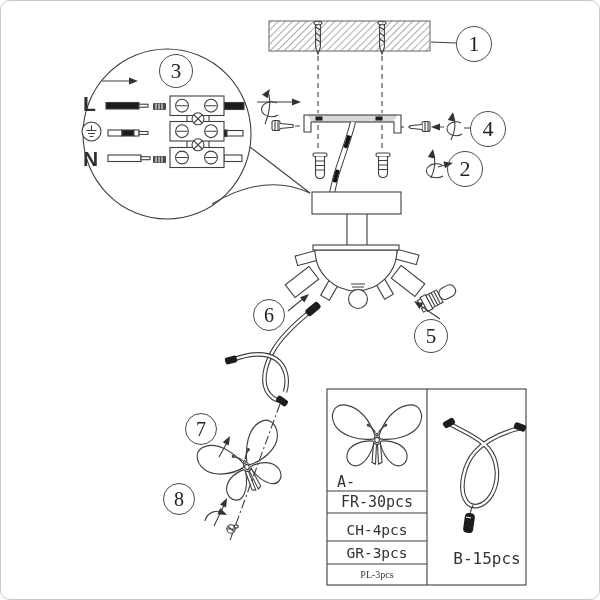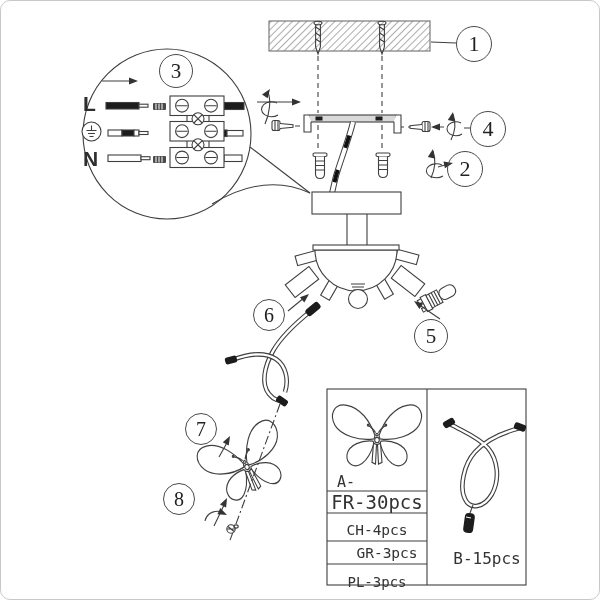--- a/index.html
+++ b/index.html
@@ -301,19 +301,19 @@
 <div class="txt step-circle" style="left:469px;top:110px;width:34px;height:34px;font-size:22px;">4</div>
 <div class="txt step-circle" style="left:413px;top:318px;width:32px;height:32px;font-size:21px;">5</div>
 <div class="txt step-circle" style="left:252px;top:298px;width:30px;height:30px;font-size:20px;">6</div>
 <div class="txt step-circle" style="left:184px;top:412px;width:30px;height:30px;font-size:20px;">7</div>
 <div class="txt step-circle" style="left:162px;top:482px;width:30px;height:30px;font-size:20px;">8</div>
 
 <div class="txt wire-label" style="left:82px;top:91px;">L</div>
 <div class="txt wire-label" style="left:82px;top:146px;">N</div>
 
 <div class="txt mono" style="left:336px;top:472px;font-size:15px;">A-</div>
-<div class="txt mono cellc" style="left:327px;top:491px;width:98px;height:20px;font-size:19px;">FR-30pcs</div>
+<div class="txt mono cellc" style="left:327px;top:491px;width:98px;height:20px;font-size:15px;">FR-30pcs</div>
 <div class="txt mono cellc" style="left:327px;top:513px;width:98px;height:32px;font-size:14.5px;">CH-4pcs</div>
-<div class="txt mono cellc" style="left:327px;top:541px;width:98px;height:21px;font-size:14.5px;margin-left:10px;">GR-3pcs</div>
-<div class="txt mono cellc" style="left:327px;top:564px;width:98px;height:33px;font-size:14px;">PL-3pcs</div>
+<div class="txt mono cellc" style="left:327px;top:541px;width:98px;height:21px;font-size:14.5px;">GR-3pcs</div>
+<div class="txt mono cellc" style="left:327px;top:564px;width:98px;height:19px;font-size:10px;font-family:Liberation Serif, serif;">PL-3pcs</div>
 <div class="txt mono cellc" style="left:427px;top:546px;width:118px;height:22px;font-size:16px;">B-15pcs</div>
 
 </div>
 
 </body></html>

